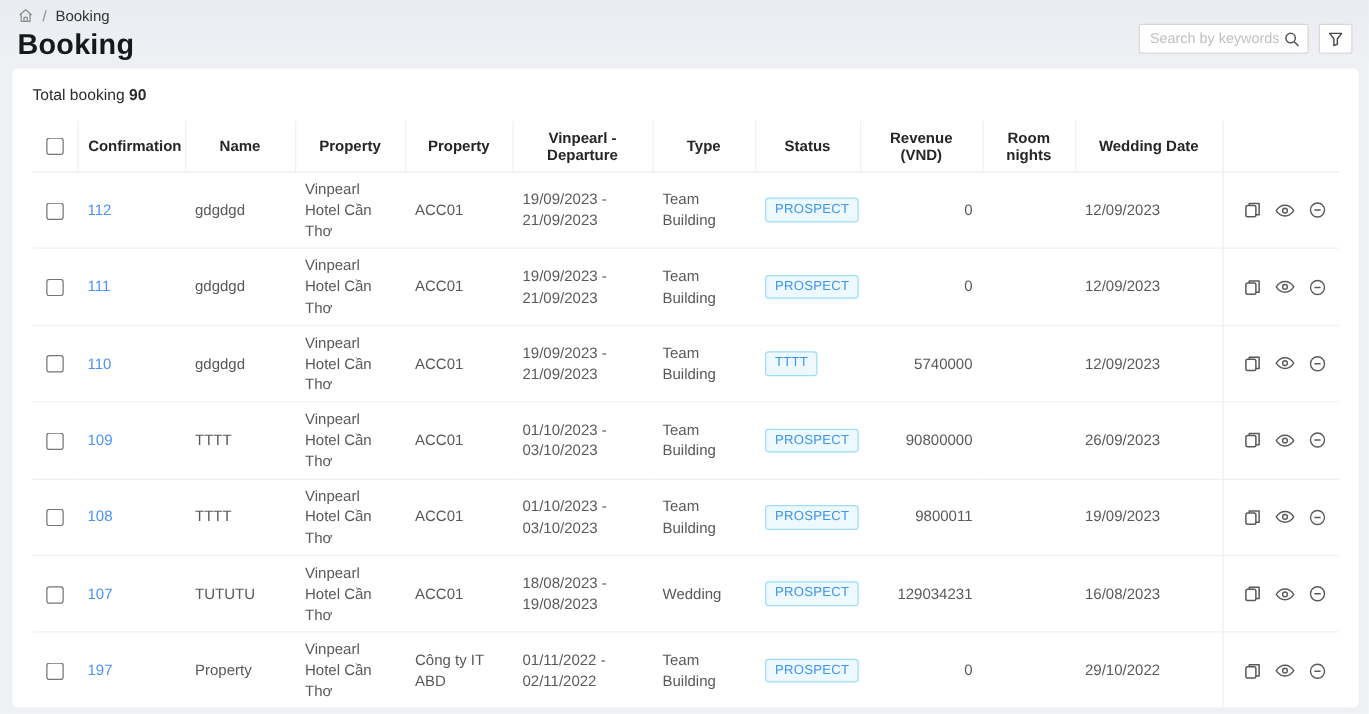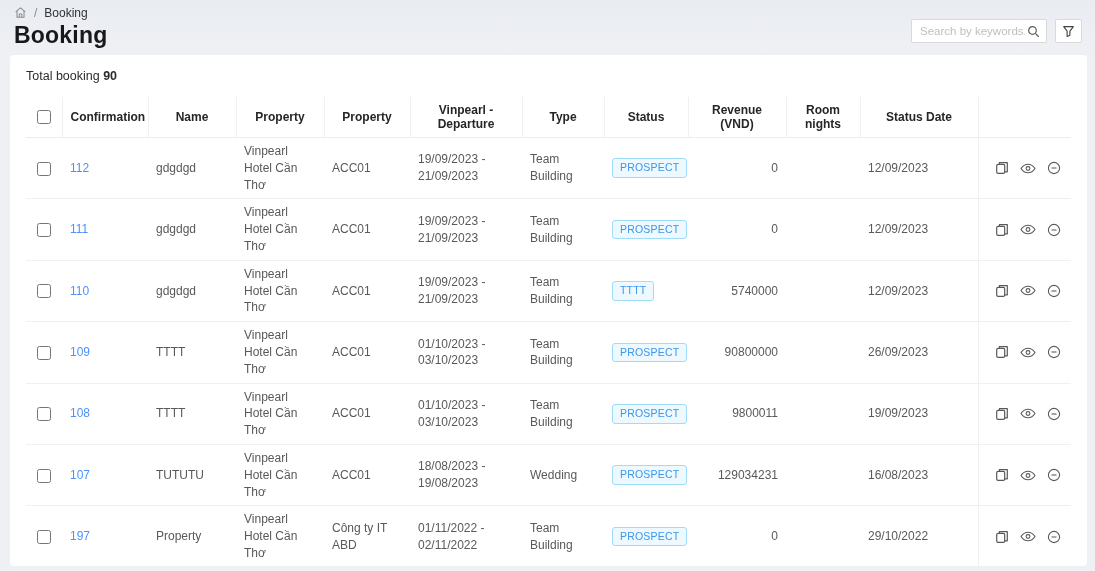--- a/index.html
+++ b/index.html
@@ -118,21 +118,21 @@
           <th class="th-check"><input type="checkbox" style=""></th>
           <th>Confirmation</th>
           <th>Name</th>
           <th>Property</th>
           <th>Property</th>
           <th>Vinpearl - Departure</th>
           <th>Type</th>
           <th>Status</th>
           <th>Revenue (VND)</th>
           <th>Room nights</th>
-          <th>Status Date</th>
+          <th>Wedding Date</th>
           <th class="th-actions"></th>
         </tr>
       </thead>
     <tbody id="body-rows">
         <tr>
           <td class="cell-check"><input type="checkbox" style=""></td>
           <td><a class="conf-link">112</a></td>
           <td>gdgdgd</td>
           <td>Vinpearl Hotel Cần Thơ</td>
           <td>ACC01</td>

